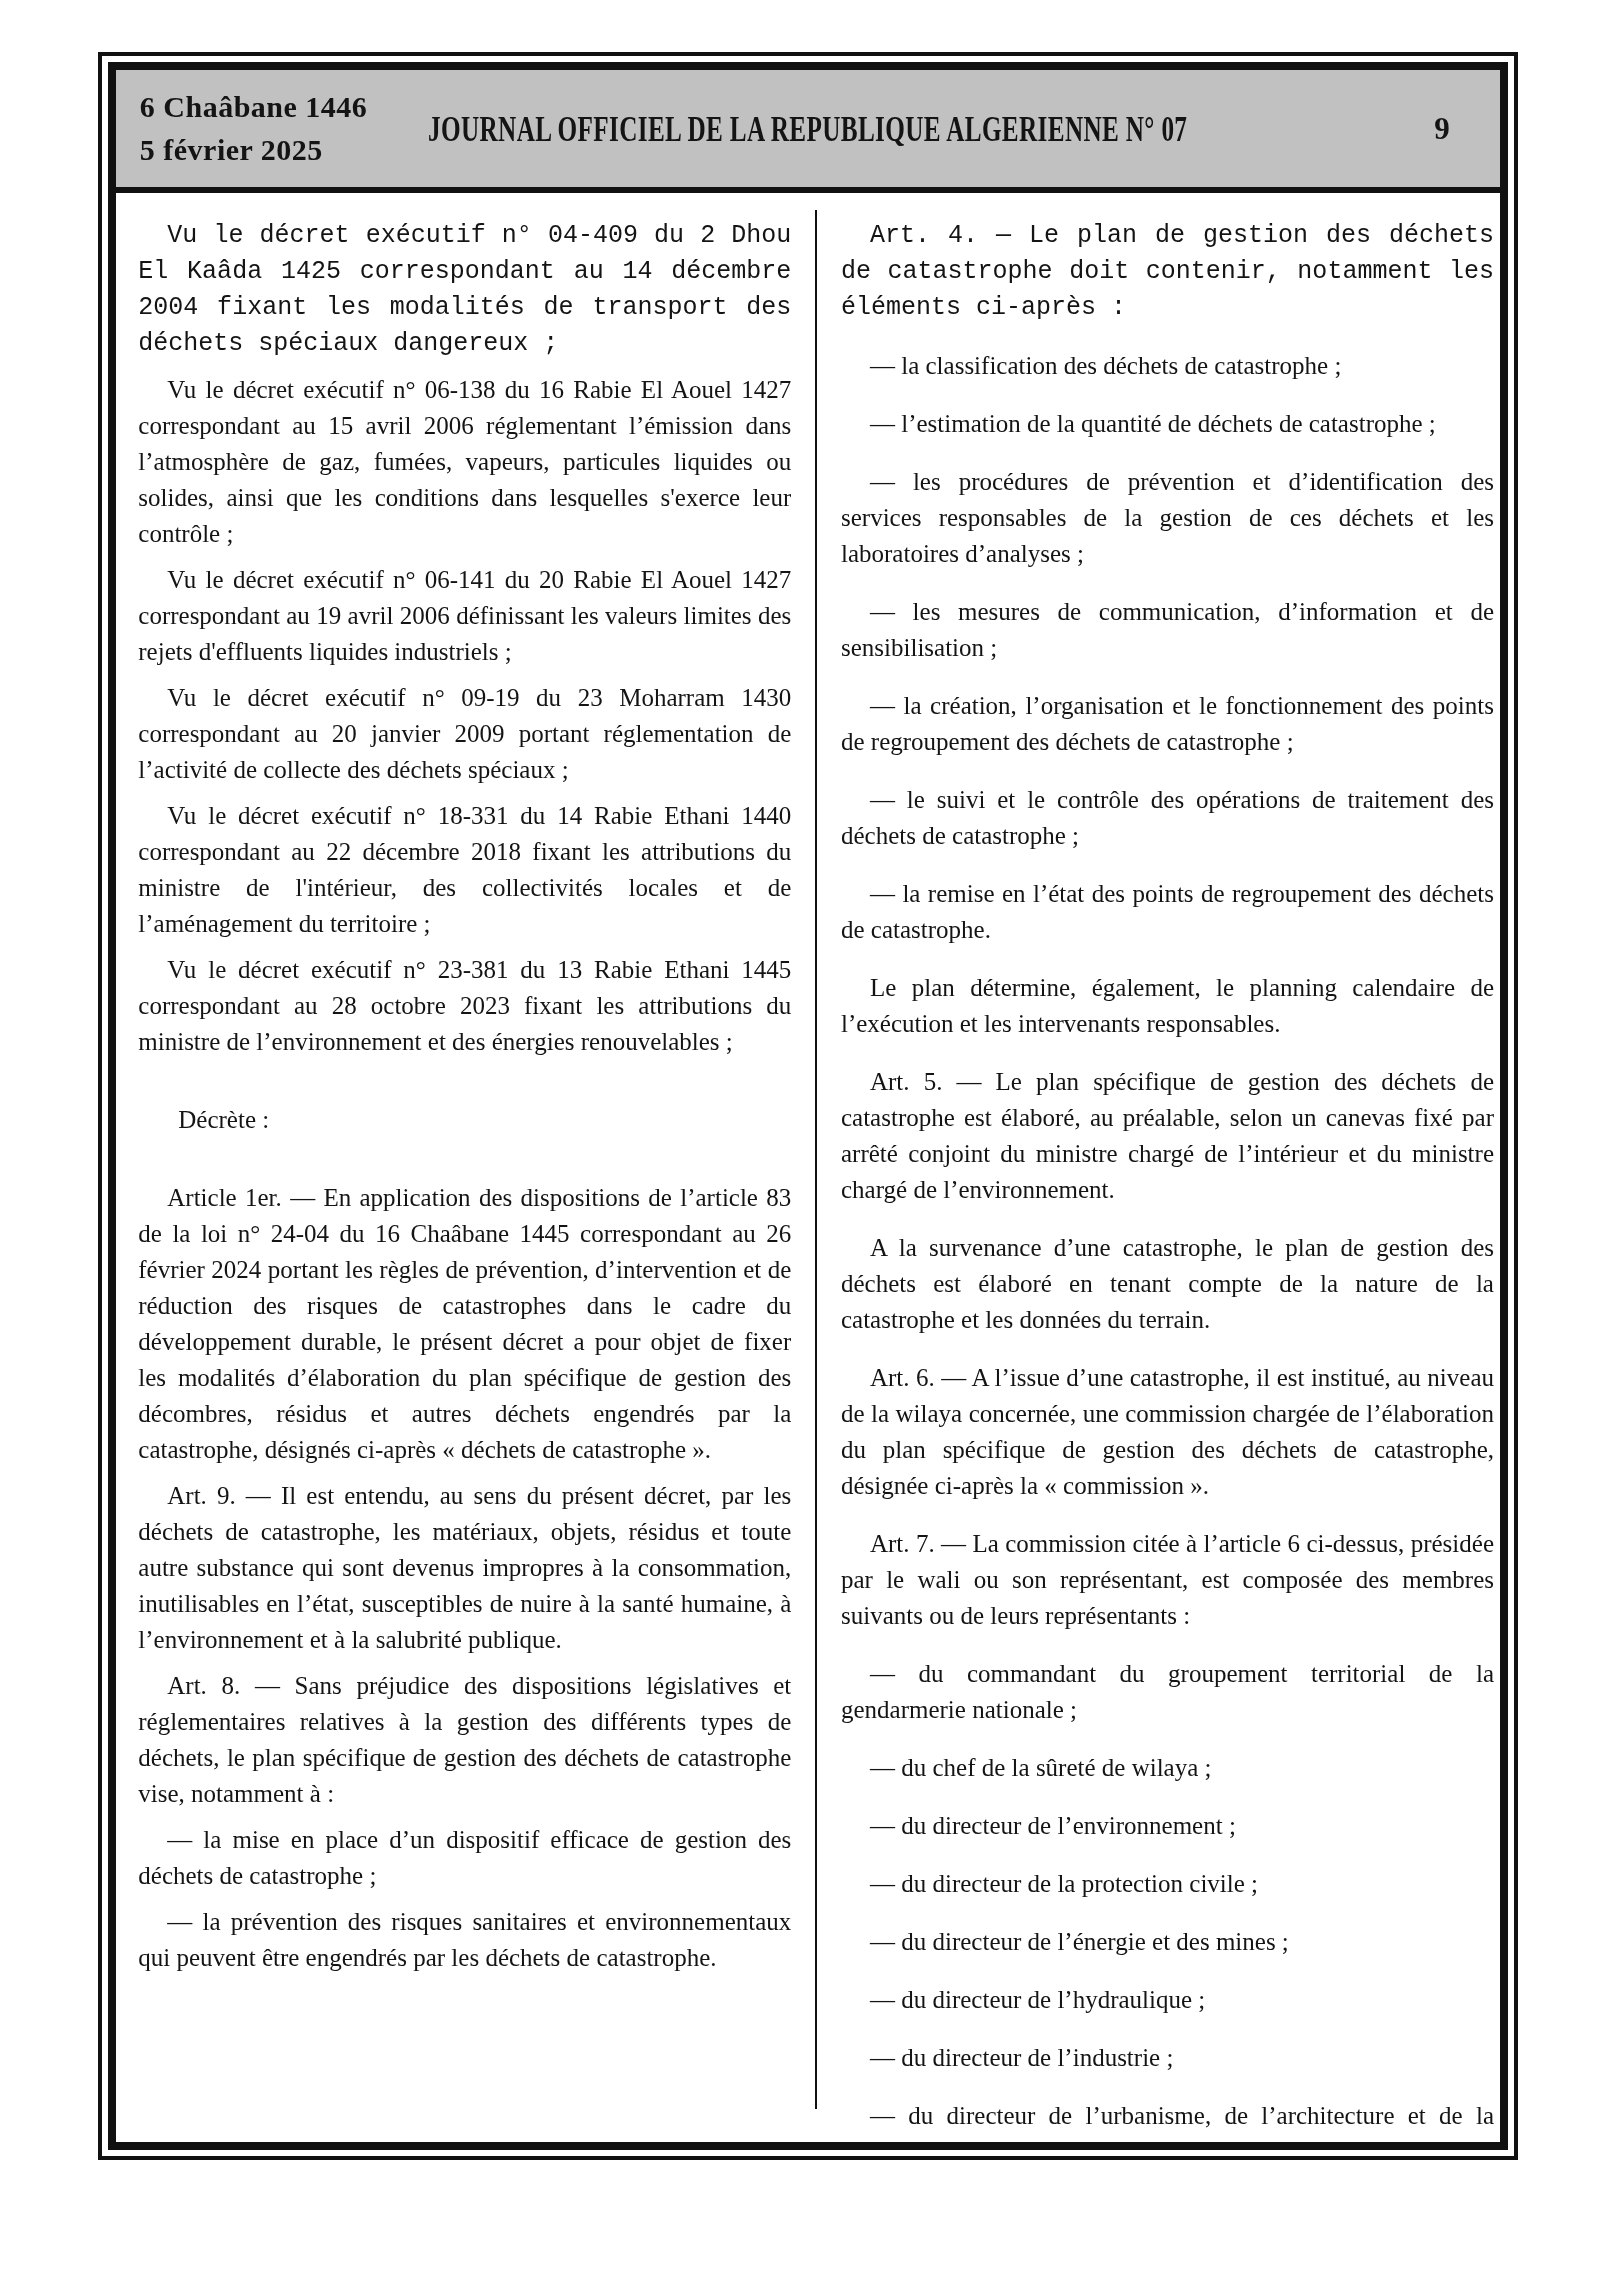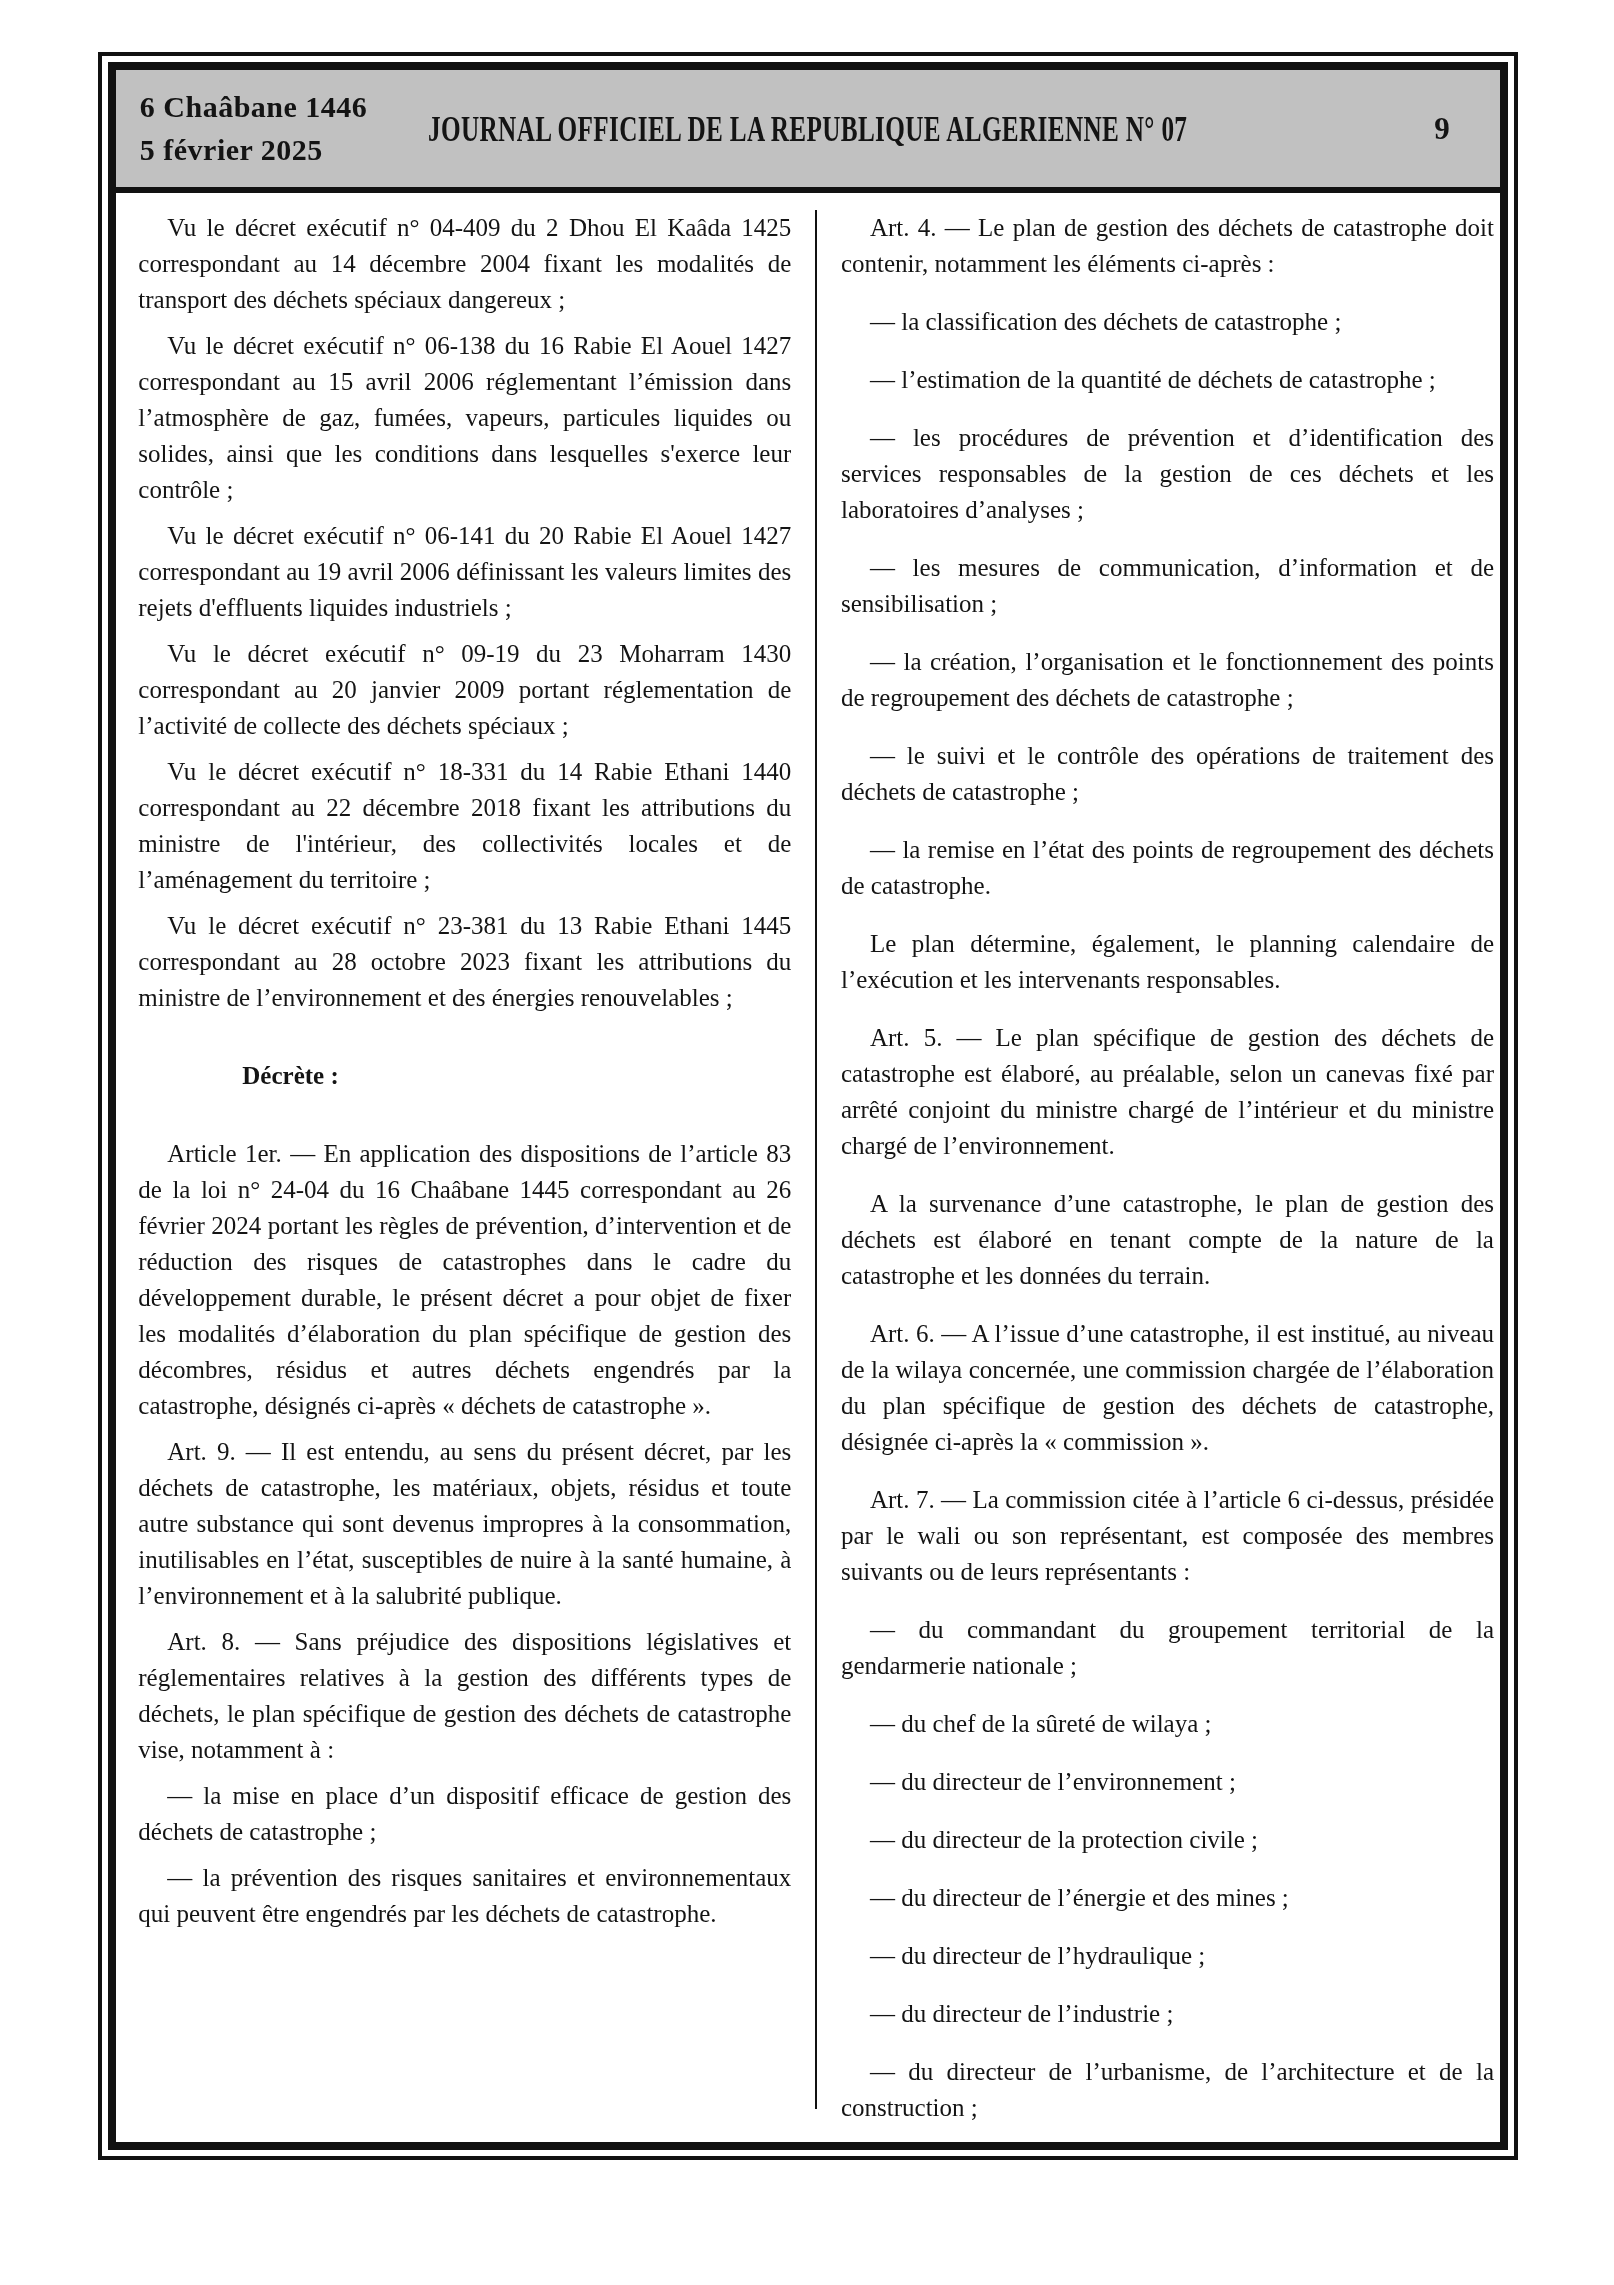--- a/index.html
+++ b/index.html
@@ -106,26 +106,26 @@
     margin: 3.6px 23.5px 33px 23.5px;
   }
   .col p {
     font-size: 25px;
     line-height: 36px;
     text-align: justify;
     text-indent: 29px;
     margin: 10px 0;
   }
   .col.right p { margin: 22px 0; }
-  .col p:first-child { margin-top: 4px; }
+  .col p:first-child { margin-top: 12px; font-family: Liberation Mono, monospace; }
   .col p.p-decree {
-    font-weight: bold;
+    font-weight: normal;
     text-align: left;
     text-indent: 0;
-    margin: 42px 0 42px 104px;
+    margin: 42px 0 42px 40px;
   }
 </style>
 </head>
 <body>
 
 <div class="page">
   <div class="frame-outer">
     <div class="frame-inner">
 
       <div class="band">

